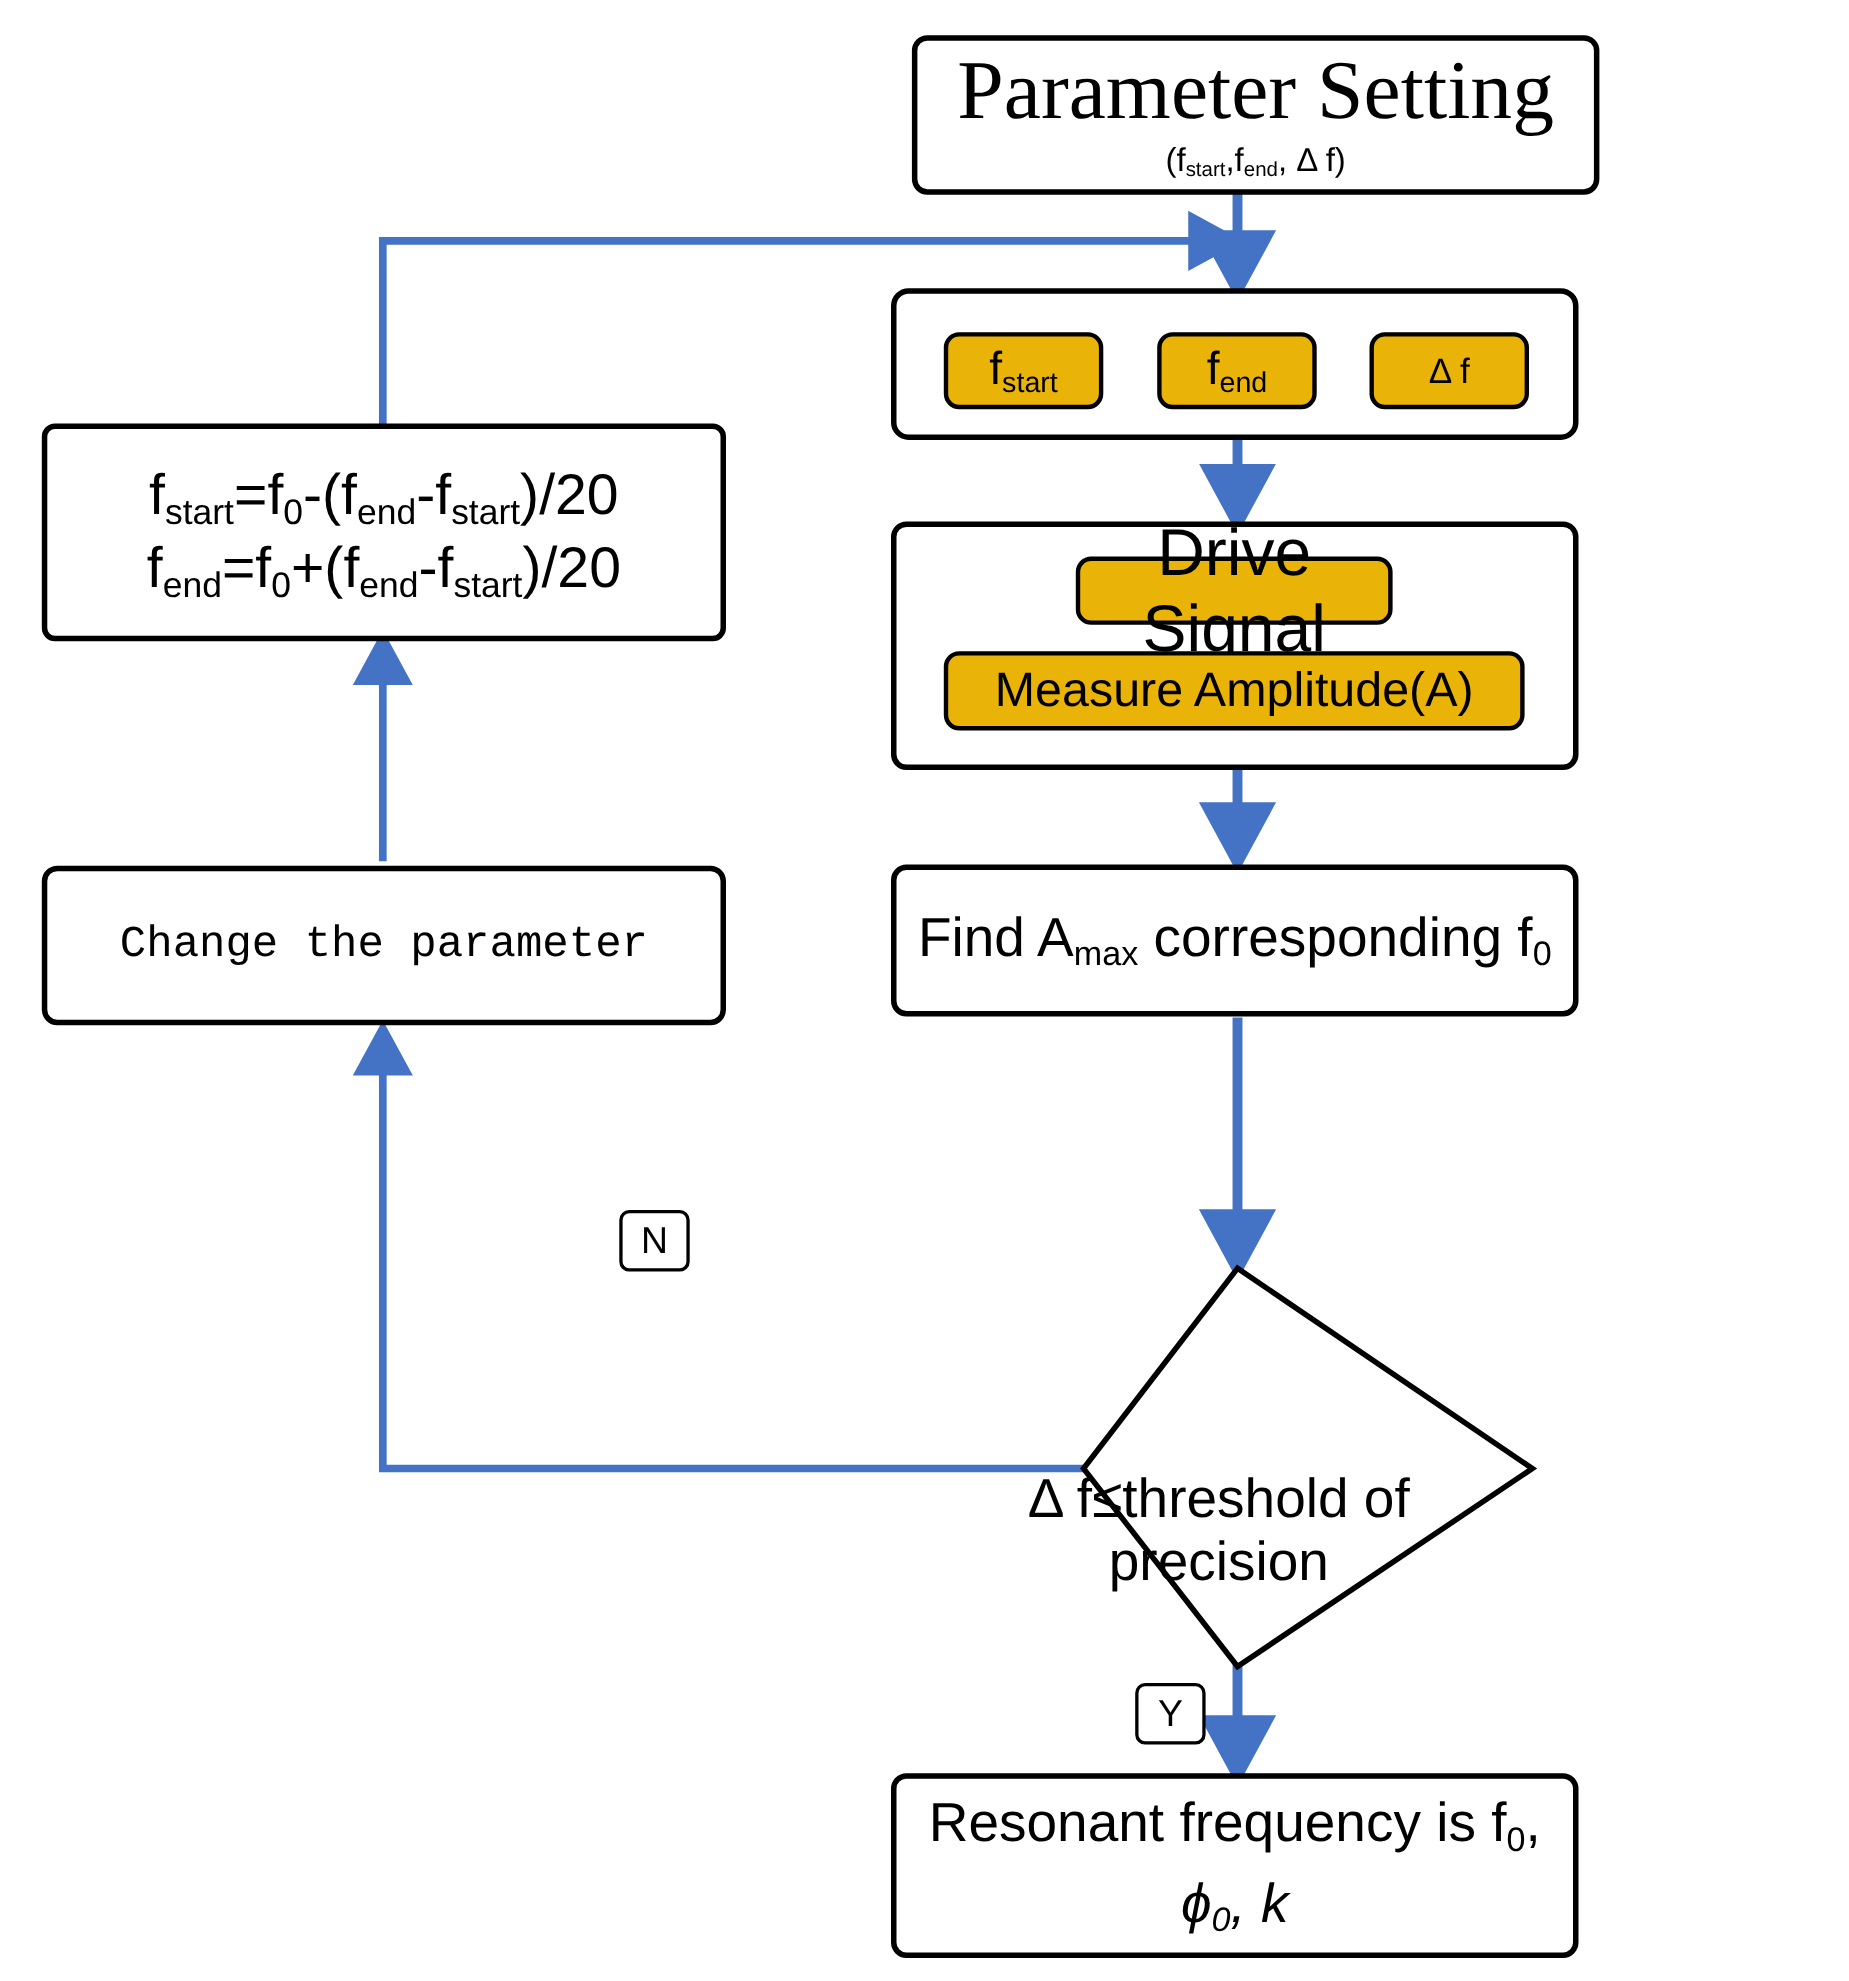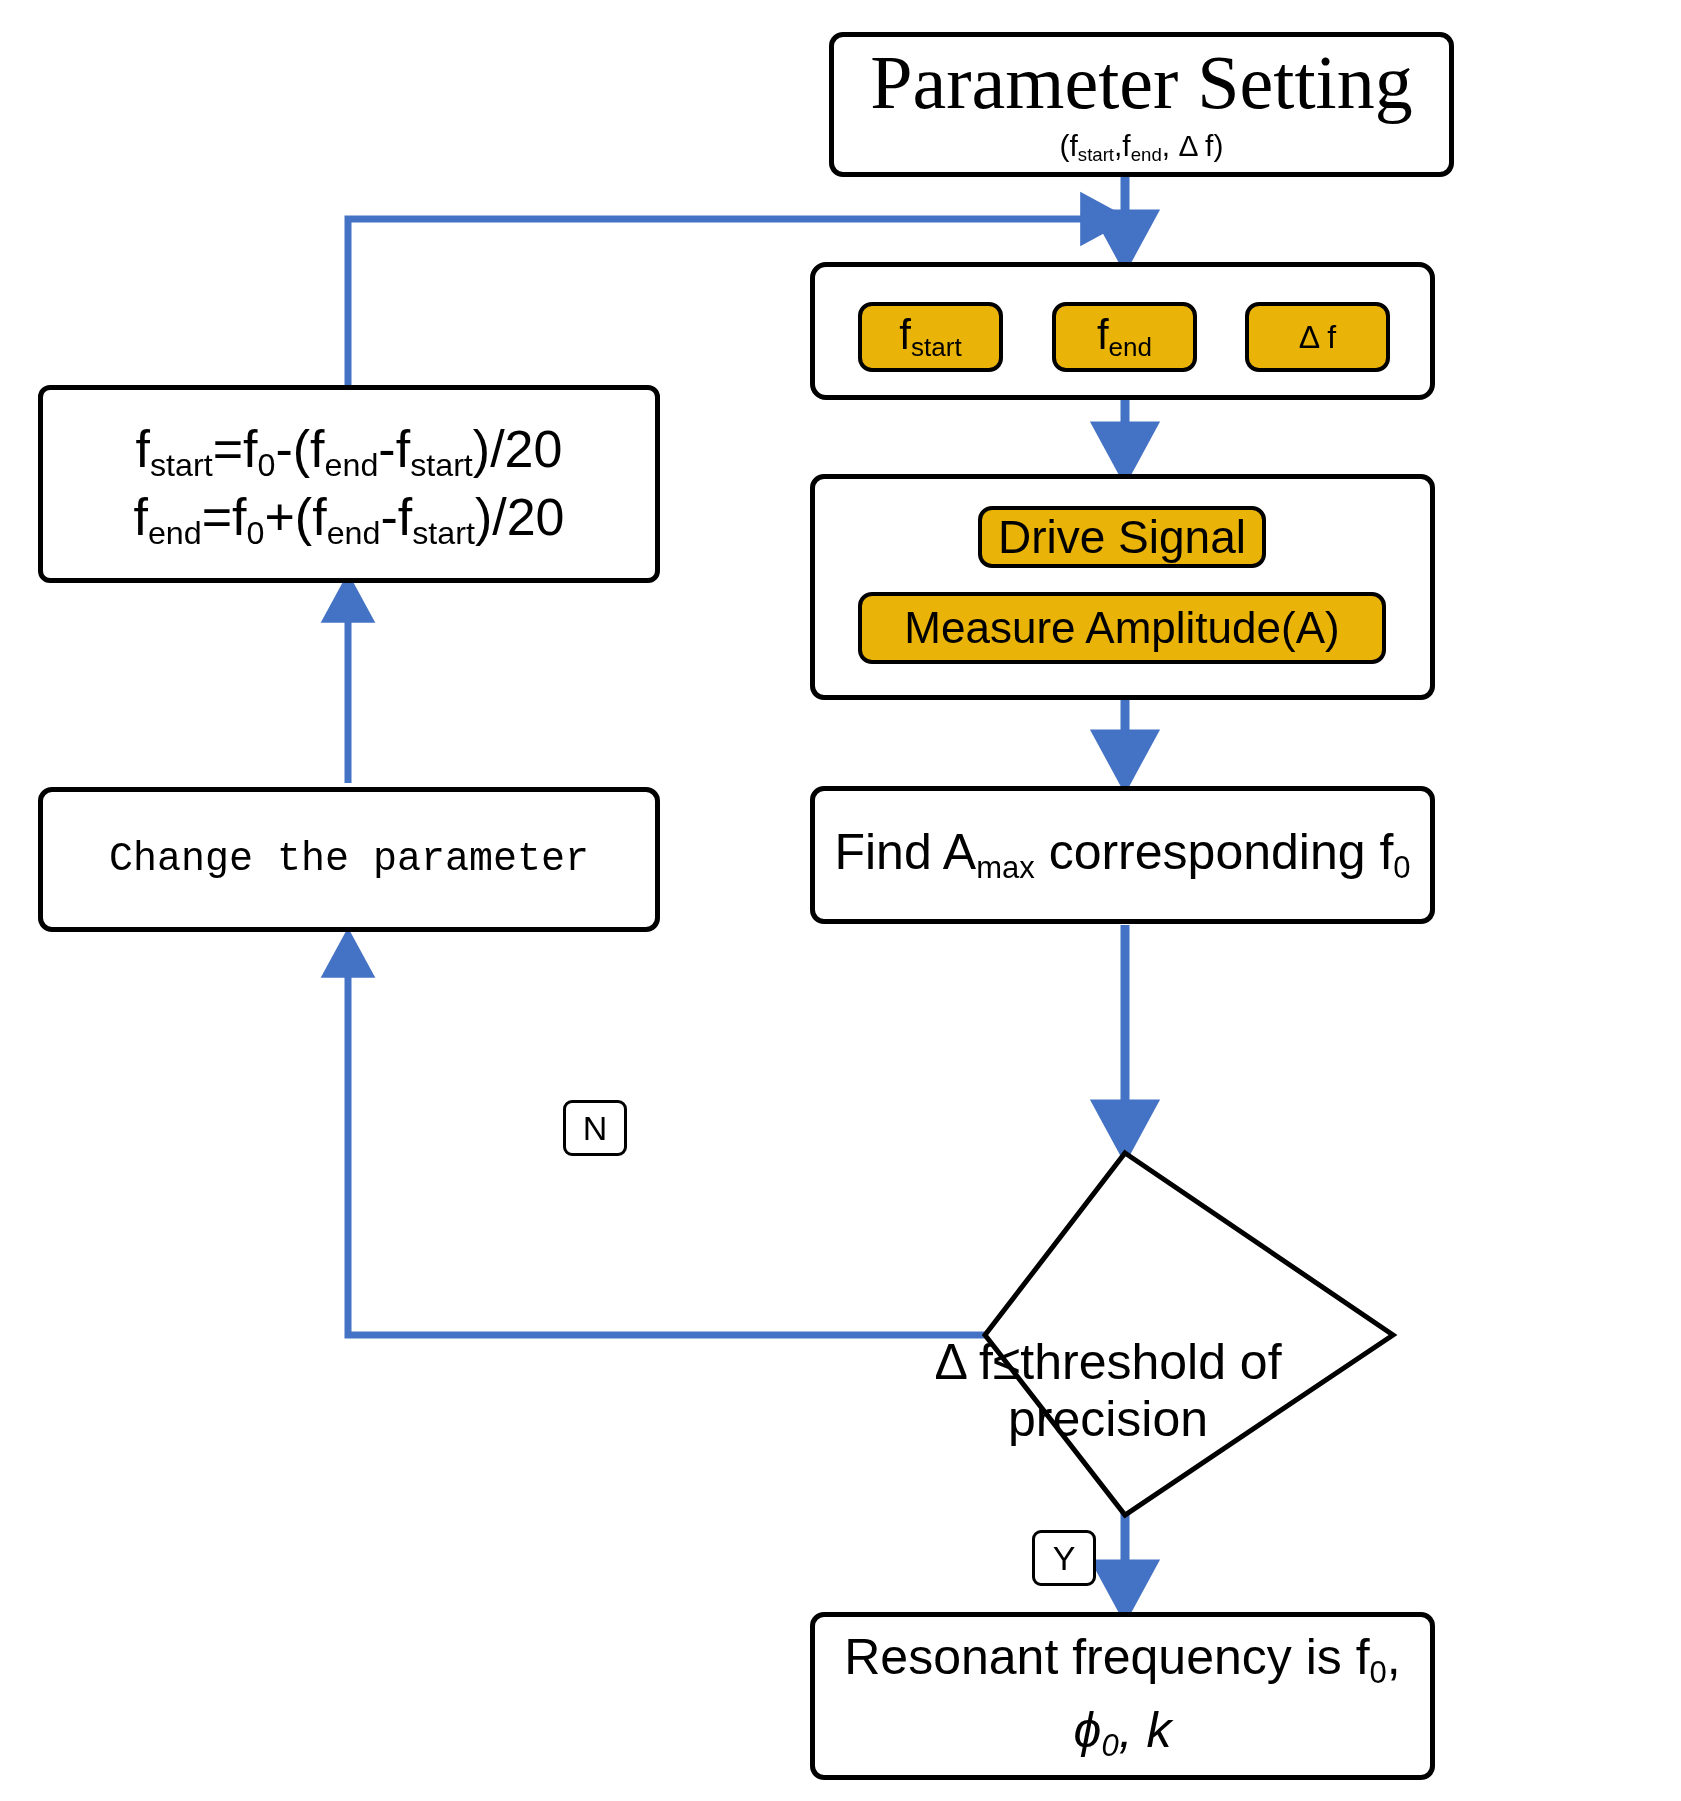--- a/index.html
+++ b/index.html
@@ -93,21 +93,21 @@
     <span>
       <span>f</span><sub>end</sub>
     </span>
   </div>
   <div class="subnode" style="left:1245px;top:302px;width:145px;height:70px;font-size:32px;">
     <span>Δ f</span>
   </div>
 
   <div class="node" style="left:810px;top:474px;width:625px;height:226px;">
   </div>
-  <div class="subnode" style="left:978px;top:506px;width:288px;height:62px;font-size:46px;">
+  <div class="subnode" style="left:978px;top:506px;width:288px;height:62px;font-size:60px;">
     <span>Drive Signal</span>
   </div>
   <div class="subnode" style="left:858px;top:592px;width:528px;height:72px;font-size:44px;">
     <span>Measure Amplitude(A)</span>
   </div>
 
   <div class="node" style="left:810px;top:786px;width:625px;height:138px;font-size:50px;justify-content:center;">
     <div>
       <span>Find A</span><sub>max</sub><span> corresponding f</span><sub>0</sub>
     </div>

